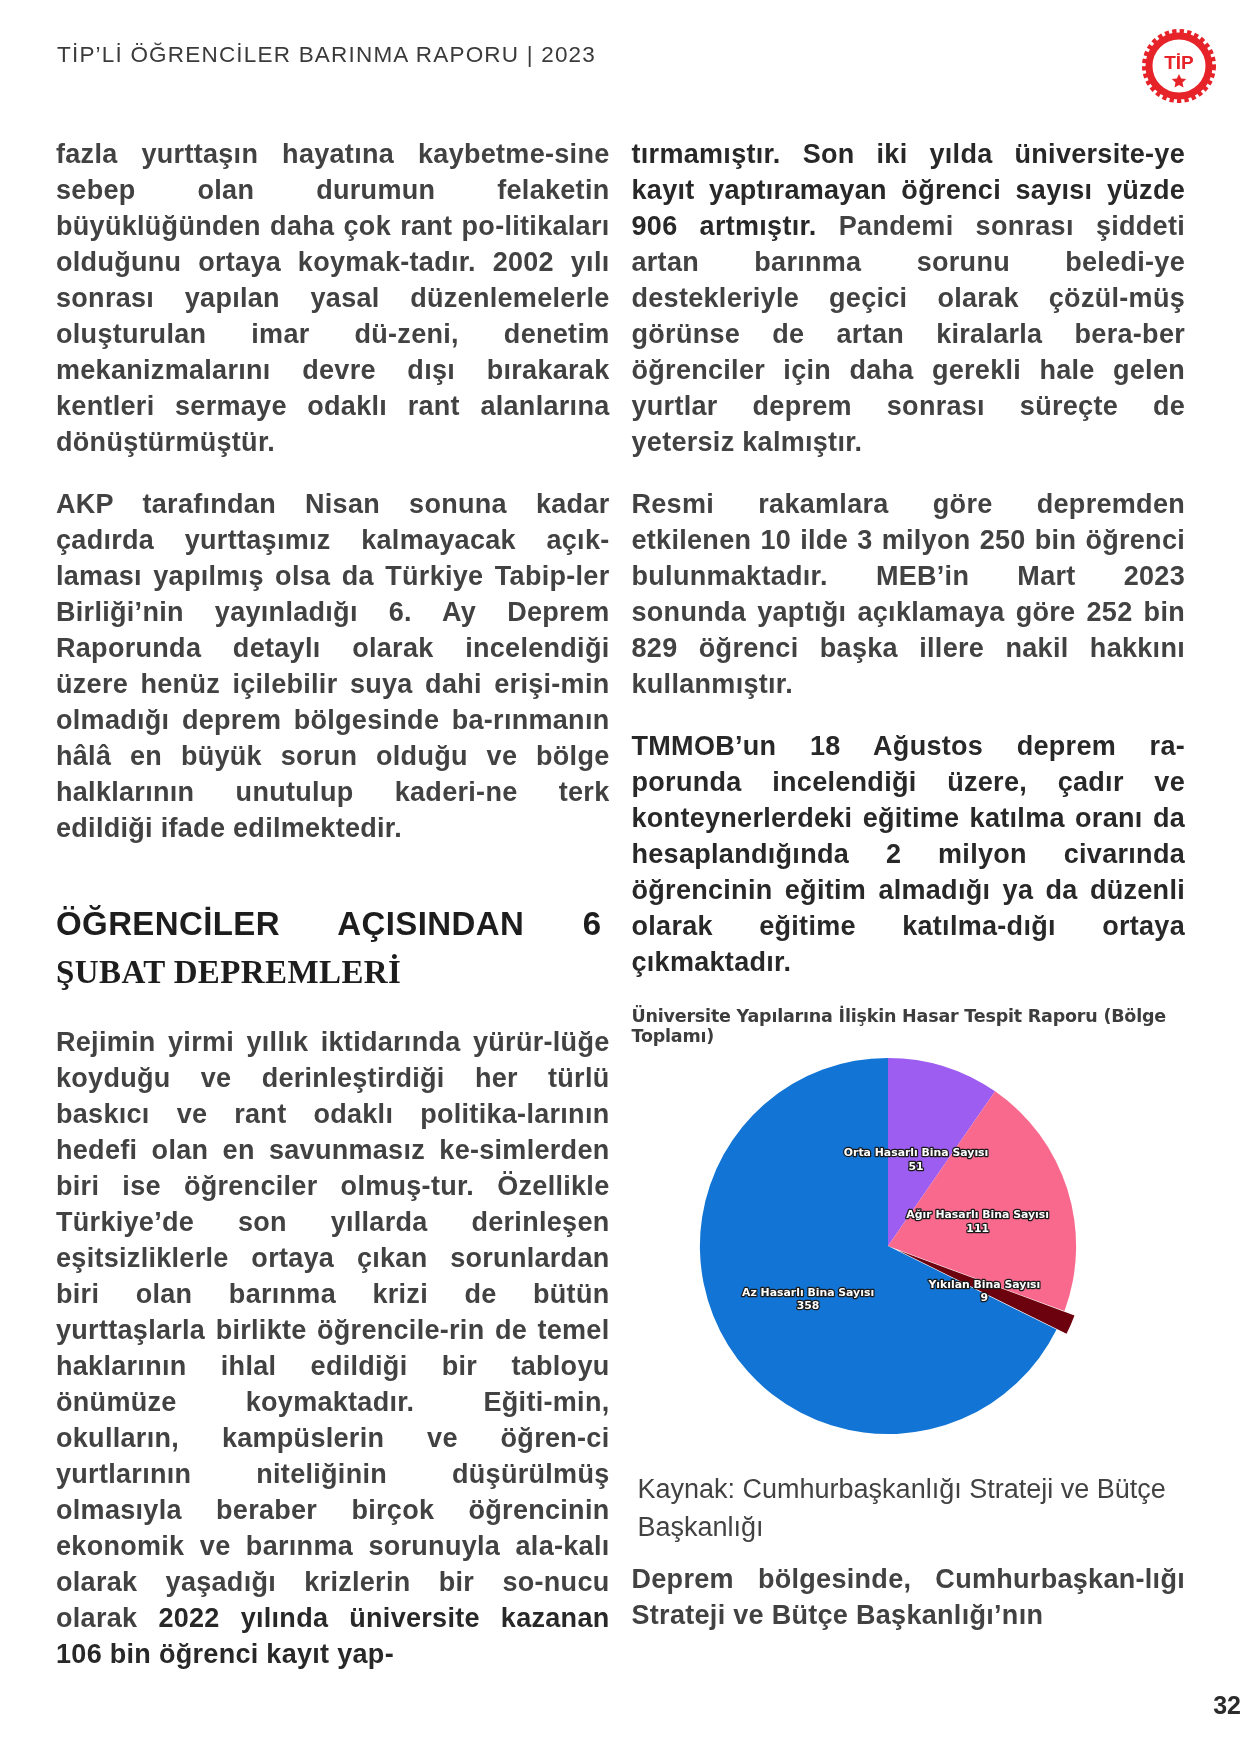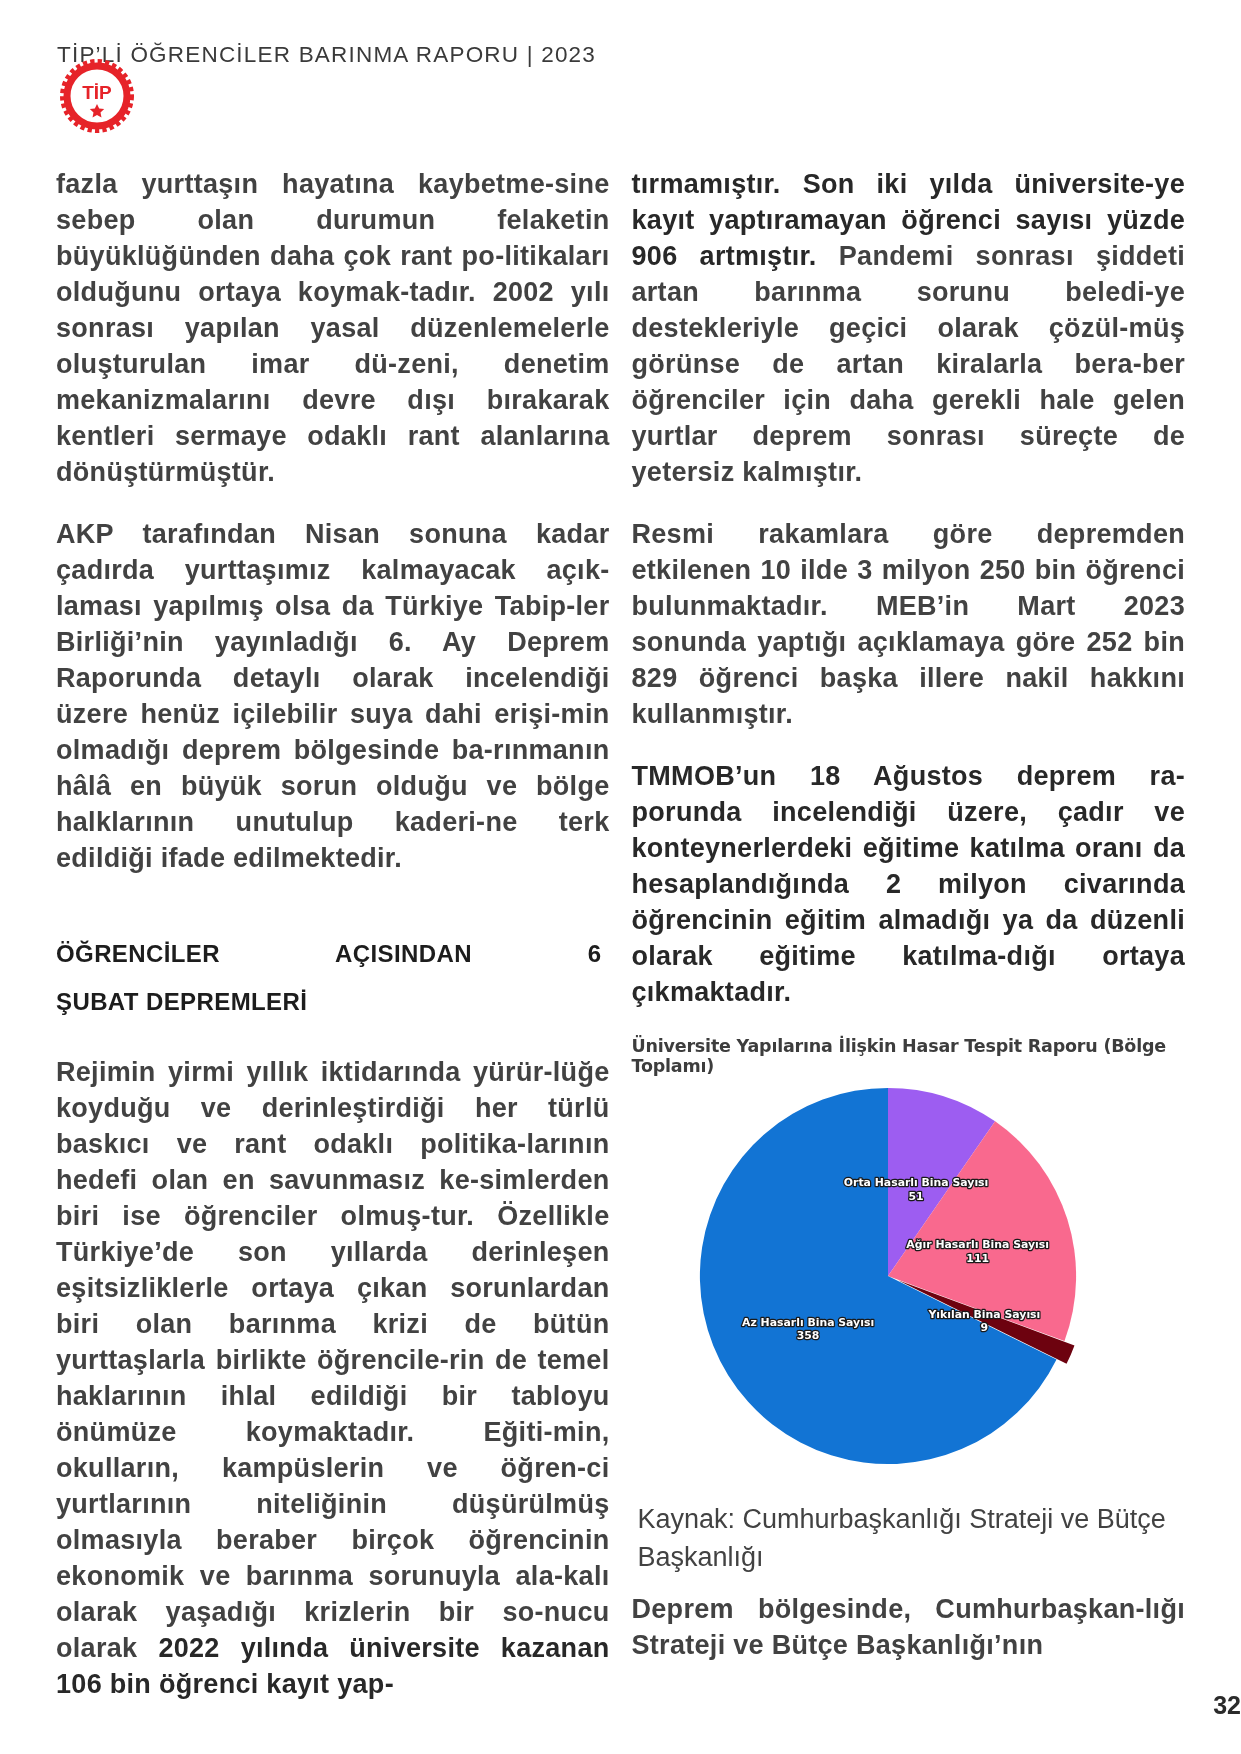--- a/index.html
+++ b/index.html
@@ -8,43 +8,42 @@
     width:1241px; height:1754px;
     background:#ffffff;
     font-family:"Liberation Sans", sans-serif;
     overflow:hidden;
     margin:0 auto;
   }
   
   .page-header {
     display:flex; justify-content:space-between; align-items:flex-start;
     padding:40px 22px 0 57px;
-    flex-direction:column;
   }
   .header-title {
     font-size:22.5px; letter-spacing:1.2px; color:#3a3a3a;
     line-height:30px; font-weight:normal; white-space:nowrap;
   }
   .logo-wrap { width:80px; height:80px; margin-top:-14px; flex:0 0 auto; }
 
   
   .content { display:flex; gap:22px; padding:0 56px; margin-top:30px; }
   .col { width:50%; }
   .body-text {
     font-size:27px; line-height:36px; letter-spacing:0.3px;
     text-align:justify; color:#424242; margin:0 0 26px 0;font-weight:bold;
   }
   .body-text strong { color:#282828; }
   .section-heading {
-    font-size:24px; line-height:48px; color:#1d1d1d;
+    font-size:33px; line-height:48px; color:#1d1d1d;
     font-weight:bold; letter-spacing:0.4px;
     margin:54px 8px 28px 0;
   }
   .heading-l1 { display:block; text-align:justify; text-align-last:justify; }
-  .heading-l2 { display:block; }
+  .heading-l2 { display:block;font-family:Liberation Serif, serif; }
 
   
   .chart-block { margin-top:6px; }
   .chart-title {
     font-family:"DejaVu Sans", sans-serif;
     font-size:17.5px; font-weight:bold; color:#3d3d3d;
     letter-spacing:-0.2px; margin:0 0 2px 0;
   }
   .pie-wrap { margin-left:58px; }
   #pie-svg { overflow:visible; display:block; }

